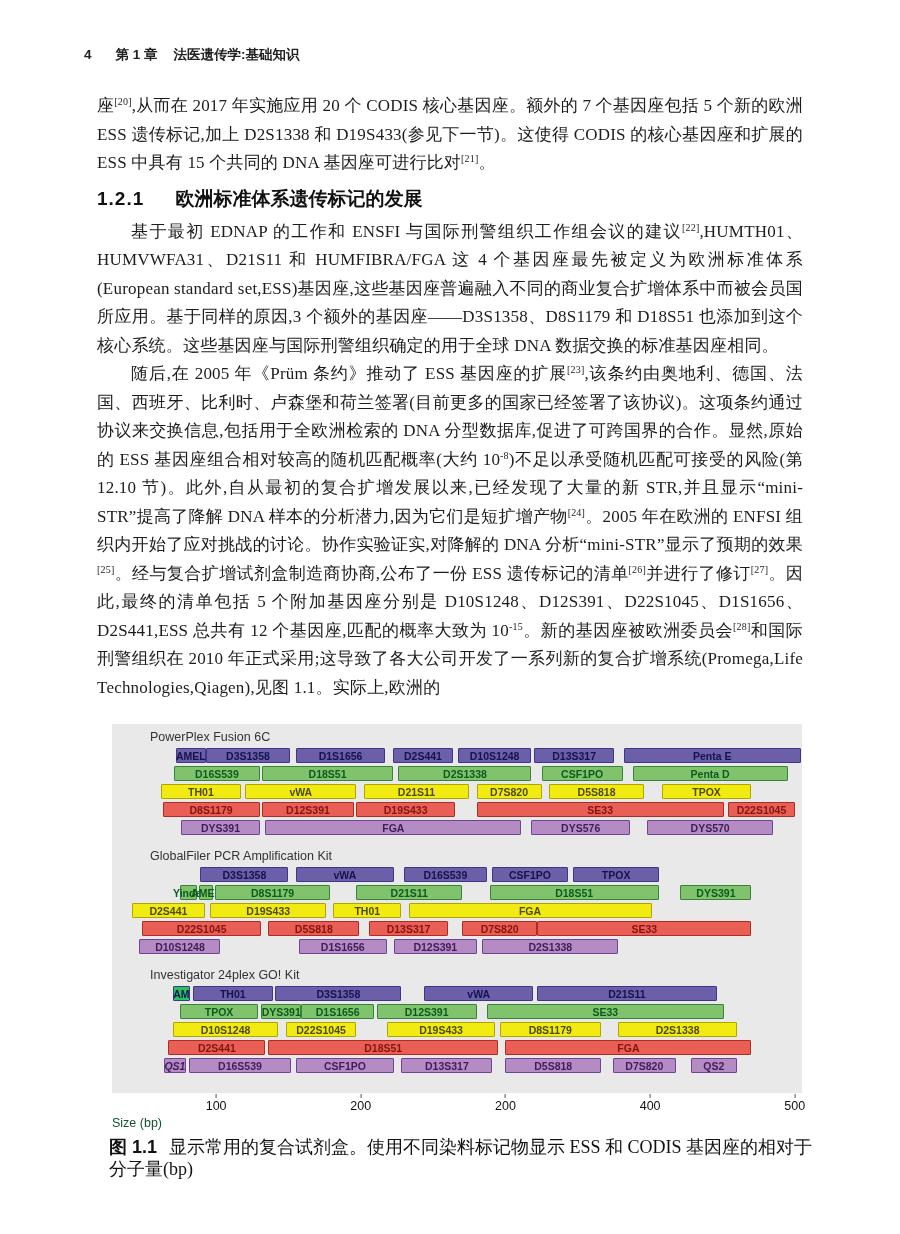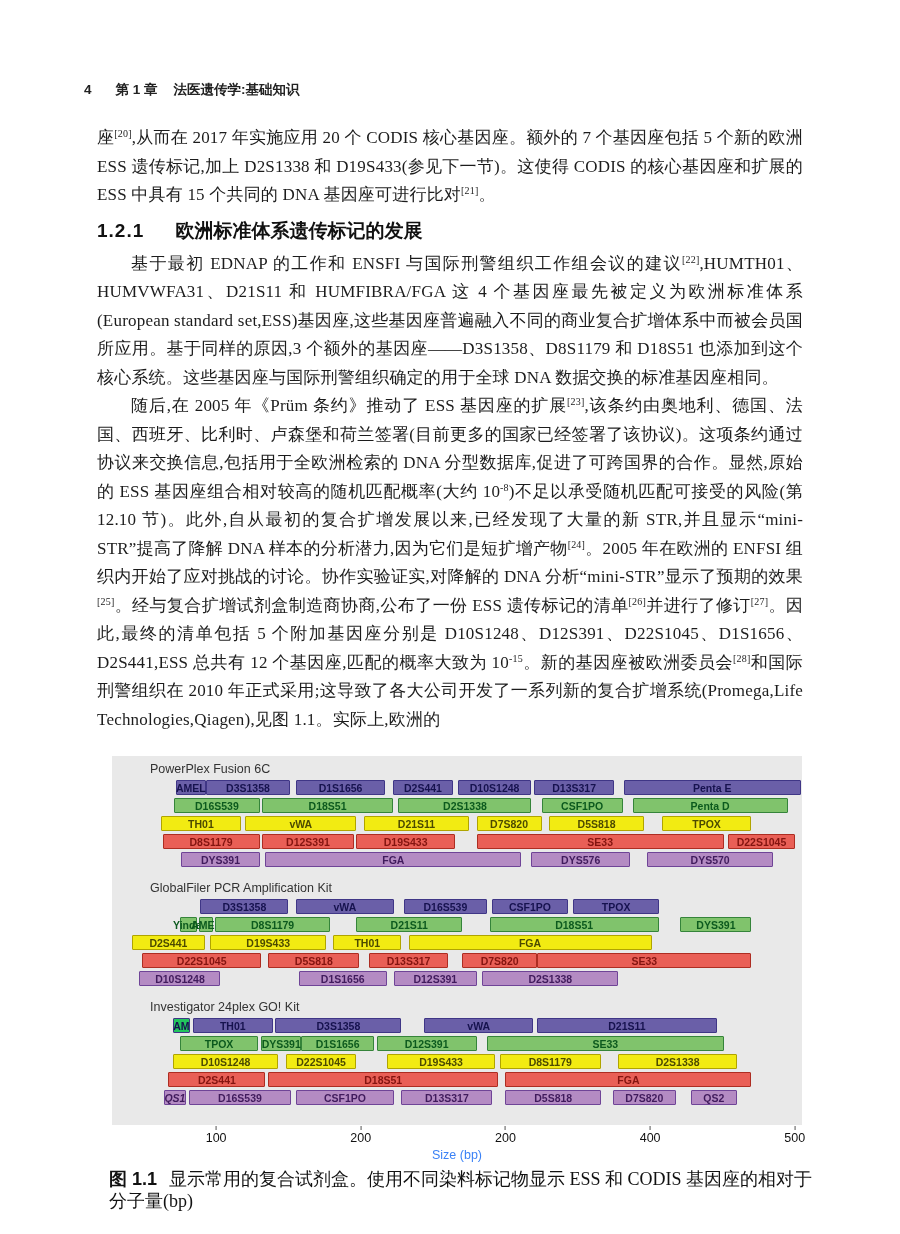--- a/index.html
+++ b/index.html
@@ -10,28 +10,28 @@
   }
   .page{box-sizing:border-box;width:900px;height:1234px;padding:46px 97px 0 97px;}
 
   
   .running-head{
     display:flex;align-items:baseline;margin-left:-13px;
     font-family:"Liberation Sans","DejaVu Sans",sans-serif;
     font-weight:bold;font-size:13.5px;color:#222;height:18px;
   }
   .running-head .pn{margin-right:24px;font-weight:bold;}
-  .running-head .chap{margin-right:16px;margin-top:35px;}
+  .running-head .chap{margin-right:16px;}
 
   
   p.para{
     margin:0;font-size:17px;line-height:28.5px;text-align:justify;
     letter-spacing:0.2px;
   }
-  p.para.first{margin-top:60px;}
+  p.para.first{margin-top:28px;}
   p.para.indent{text-indent:2em;}
   sup.ref{font-size:10px;line-height:0;vertical-align:6px;
     font-family:"Liberation Serif",serif;}
 
   h2.section{
     margin:9px 0 7px 0;font-family:"Liberation Sans","DejaVu Sans",sans-serif;
     font-size:19px;font-weight:bold;color:#111;line-height:24px;
   }
   h2.section .num{margin-right:26px;letter-spacing:1px;}
 
@@ -58,22 +58,22 @@
   }
   .locus.tiny{overflow:visible;}
   .locus.tiny span{position:absolute;left:50%;top:50%;transform:translate(-50%,-50%);}
 
   .fig-axis{position:relative;width:690px;height:22px;margin-top:1px;
     font-family:"Liberation Sans","DejaVu Sans",sans-serif;}
   .tick{position:absolute;top:0;transform:translateX(-50%);text-align:center;
     font-size:12.5px;color:#111;}
   .tick .mark{width:1px;height:4px;background:#555;margin:0 auto 1px auto;}
   .axis-label{
-    width:690px;text-align:center;font-family:"Liberation Sans","DejaVu Sans",sans-serif;
-    font-size:12.5px;color:#3b82f6;margin-top:0px;
+    width:690px;text-align:left;font-family:"Liberation Sans","DejaVu Sans",sans-serif;
+    font-size:12.5px;color:#14532d;margin-top:0px;
   }
 
   figcaption.fig-caption{
     margin-top:6px;font-size:18px;line-height:22px;color:#111;
     text-align:left;width:706px;margin-left:-3px;
   }
   .fig-caption .cap-label{
     font-family:"Liberation Sans","DejaVu Sans",sans-serif;
     font-weight:bold;margin-right:12px;
   }

